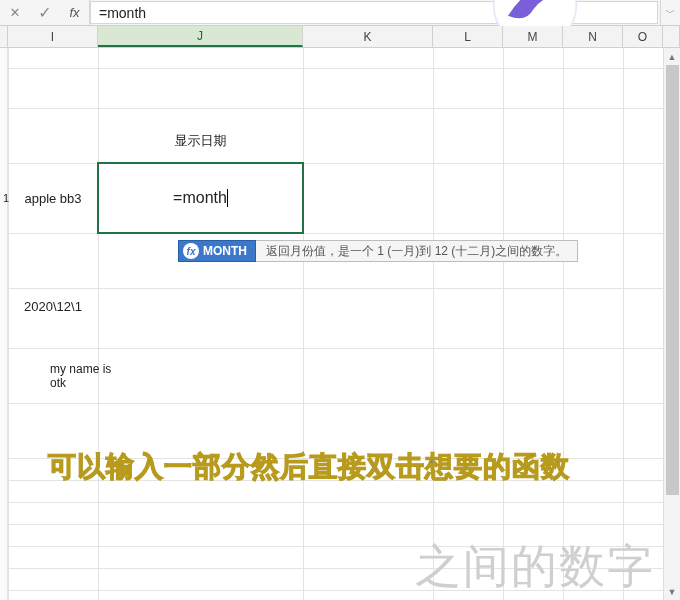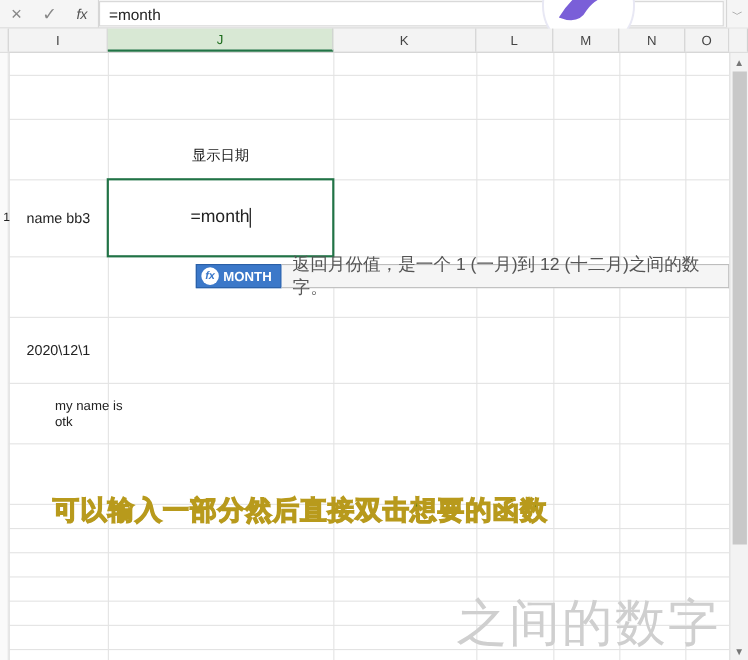--- a/index.html
+++ b/index.html
@@ -34,23 +34,23 @@
   .cell { position: absolute; font-size: 13px; color: #222; display: flex; align-items: center; padding: 0 6px; }
   .center { justify-content: center; text-align: center; }
   .left { justify-content: flex-start; padding-left: 42px; }
   
   .active-cell { position: absolute; border: 2px solid #217346; background: #fff; display: flex; align-items: center; justify-content: center; font-size: 16px; color: #222; }
   .active-cell .cursor { display: inline-block; width: 1px; height: 18px; background: #000; vertical-align: middle; }
   
   .fn-tooltip { position: absolute; display: flex; align-items: stretch; height: 22px; }
   .fn-name { background: #3b78c9; color: #fff; font-size: 12px; font-weight: bold; display: flex; align-items: center; padding: 0 8px 0 4px; border: 1px solid #2a5fa6; }
   .fn-icon { width: 16px; height: 16px; background: #fff; border-radius: 50%; color: #3b78c9; font-size: 10px; font-style: italic; font-weight: bold; display: inline-flex; align-items: center; justify-content: center; margin-right: 4px; }
-  .fn-desc { background: #f5f5f5; border: 1px solid #bdbdbd; border-left: none; font-size: 16px; color: #555; padding: 0 10px; display: flex; align-items: center; }
+  .fn-desc { background: #f5f5f5; border: 1px solid #bdbdbd; border-left: none; font-size: 12px; color: #555; padding: 0 10px; display: flex; align-items: center; }
   
-  .annotation { position: absolute; left: 40px; top: 400px; font-size: 24px; font-weight: bold; color: #4d7c0f; -webkit-text-stroke: 1.2px #b89a1c; text-shadow: 0 0 2px #fff; letter-spacing: 1px; }
+  .annotation { position: absolute; left: 40px; top: 400px; font-size: 28px; font-weight: bold; color: #3b82f6; -webkit-text-stroke: 1.2px #b89a1c; text-shadow: 0 0 2px #fff; letter-spacing: 1px; }
   
   .watermark { position: absolute; right: 8px; bottom: 2px; font-size: 46px; color: #cfcfcf; font-weight: 400; letter-spacing: 2px; pointer-events: none; }
   
   .vscroll { position: absolute; top: 22px; right: 0; bottom: 0; width: 17px; background: #f3f3f3; border-left: 1px solid #dedede; }
   .vscroll .arrow { height: 17px; display: flex; align-items: center; justify-content: center; font-size: 9px; color: #777; cursor: pointer; }
   .vscroll .thumb { position: absolute; left: 2px; width: 13px; background: #c8c8c8; border-radius: 0; }
   
   .left-edge { position: absolute; left: 0; top: 22px; bottom: 0; width: 8px; background: #fafafa; border-right: 1px solid #e3e3e3; }
 </style>
 </head>
@@ -108,37 +108,37 @@
       <div class="gridline-h" style="top:432px"></div>
       <div class="gridline-h" style="top:454px"></div>
       <div class="gridline-h" style="top:476px"></div>
       <div class="gridline-h" style="top:498px"></div>
       <div class="gridline-h" style="top:520px"></div>
       <div class="gridline-h" style="top:542px"></div>
 
       <div class="cell center" style="left:90px;top:60px;width:205px;height:65px">显示日期</div>
 
       <div class="cell center" style="left:-8px;top:115px;width:8px;height:70px;font-size:11px;overflow:visible">1</div>
-      <div class="cell center" style="left:0;top:115px;width:90px;height:70px">name bb3</div>
+      <div class="cell center" style="left:0;top:115px;width:90px;height:70px">apple bb3</div>
 
       <div class="active-cell" style="left:89px;top:114px;width:207px;height:72px">
         <span>=month</span>
           <span class="cursor"></span>
       </div>
 
       <div class="fn-tooltip" style="left:170px;top:192px">
         <div class="fn-name">
           <span class="fn-icon">fx</span>
           <span>MONTH</span>
         </div>
         <div class="fn-desc">返回月份值，是一个 1 (一月)到 12 (十二月)之间的数字。</div>
       </div>
 
 
-      <div class="cell center" style="left:0;top:240px;width:90px;height:60px">2020\12\1</div>
+      <div class="cell center" style="left:0;top:228px;width:90px;height:60px">2020\12\1</div>
 
       <div class="cell left" style="left:0;top:300px;width:120px;height:55px;font-size:12px">my name is otk</div>
 
       <div class="annotation">可以输入一部分然后直接双击想要的函数</div>
 
       <div class="watermark">之间的数字</div>
     </div>
   </div>
 
   <div class="vscroll">

